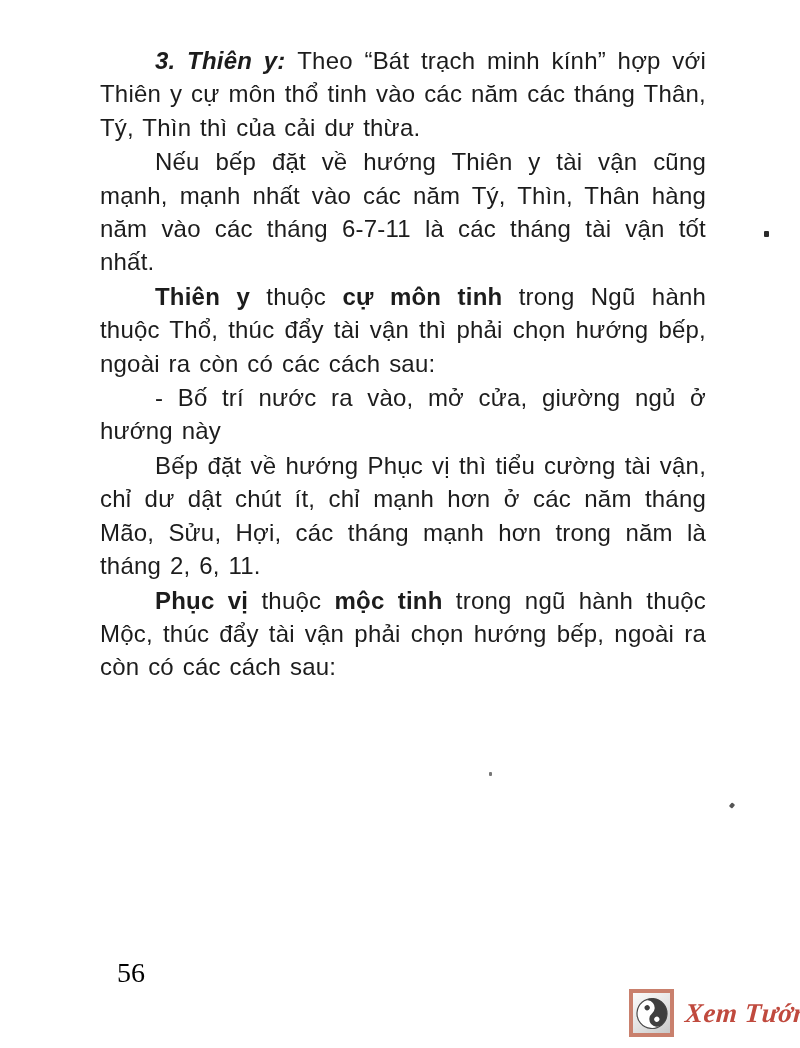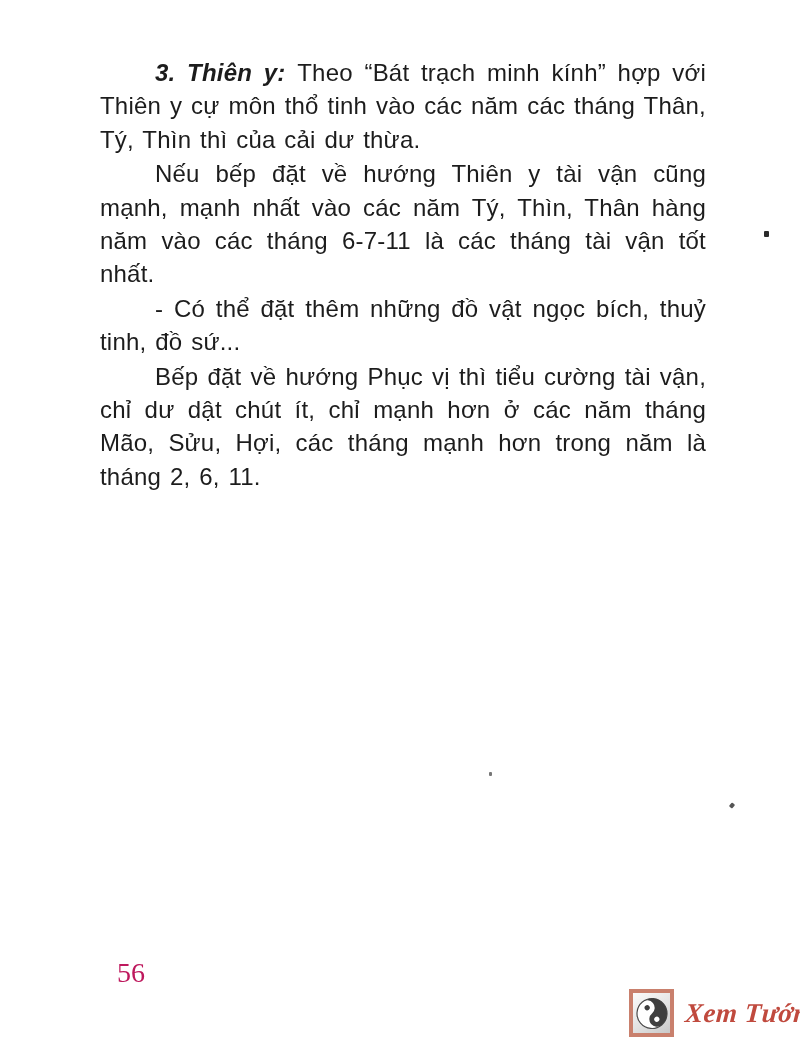--- a/index.html
+++ b/index.html
@@ -9,42 +9,42 @@
     position: relative;
     font-family: "Liberation Sans", sans-serif;
     overflow: hidden;
   }
   .page {
     position: absolute; inset: 0;
     background: #ffffff;
   }
   .text-block {
     position: absolute;
-    left: 100px; top: 56px;
+    left: 100px; top: 44px;
     width: 606px;
     color: #1c1c1c;
     font-size: 24px;
     line-height: 33.4px;
     text-align: justify;
     letter-spacing: 0.2px;
     word-spacing: 2px;
   }
   .text-block p {
     margin: 0 0 1px 0;
     text-indent: 55px;
   }
   .run-normal { font-weight: normal; font-style: normal; }
   .run-bold { font-weight: bold; }
   .run-bold-italic { font-weight: bold; font-style: italic; }
   .page-number {
     position: absolute;
     left: 117px; top: 957px;
     font-family: "Liberation Serif", serif;
     font-size: 28px;
-    color: #be185d;
+    color: #000000;
   }
   .watermark {
     position: absolute;
     left: 629px; top: 989px;
     display: flex;
     align-items: center;
     gap: 11px;
   }
   .wm-logo {
     width: 45px; height: 48px;
@@ -71,22 +71,24 @@
   .speck-3 { left: 489px; top: 772px; width: 3px; height: 4px; background: #777; }
 </style>
 </head>
 <body>
 
 <div class="page">
 
   <div class="text-block">
       <p><span class="run-bold-italic">3. Thiên y: </span><span class="run-normal">Theo “Bát trạch minh kính” hợp với Thiên y cự môn thổ tinh vào các năm các tháng Thân, Tý, Thìn thì của cải dư thừa.</span></p>
       <p><span class="run-normal">Nếu bếp đặt về hướng Thiên y tài vận cũng mạnh, mạnh nhất vào các năm Tý, Thìn, Thân hàng năm vào các tháng 6-7-11 là các tháng tài vận tốt nhất.</span></p>
-      <p><span class="run-normal">- Có thể đặt thêm  những đồ vật ngọc bích, thuỷ tinh, đồ sứ...</span></p>
+      <p><span class="run-bold">Thiên y</span><span class="run-normal"> thuộc </span><span class="run-bold">cự môn tinh</span><span class="run-normal"> trong Ngũ hành thuộc Thổ, thúc đẩy tài vận thì phải chọn hướng bếp, ngoài ra còn có các cách sau:</span></p>
+      <p><span class="run-normal">- Bố trí nước ra vào, mở cửa, giường ngủ ở  hướng này</span></p>
       <p><span class="run-normal">Bếp đặt về hướng Phục vị thì tiểu cường tài vận, chỉ dư dật chút ít, chỉ mạnh hơn ở các năm tháng Mão, Sửu, Hợi, các tháng mạnh hơn trong năm là tháng 2, 6, 11.</span></p>
+      <p><span class="run-bold">Phục vị</span><span class="run-normal">  thuộc </span><span class="run-bold">mộc tinh</span><span class="run-normal"> trong ngũ hành thuộc Mộc, thúc đẩy tài vận phải chọn hướng bếp, ngoài ra còn có các cách sau:</span></p>
     </div>
 
   <div class="page-number">56</div>
 
   <div class="speck speck-1"></div>
   <div class="speck speck-2"></div>
   <div class="speck speck-3"></div>
 
   <div class="watermark">
     <div class="wm-logo" style="border-color: rgb(201, 128, 109);">

